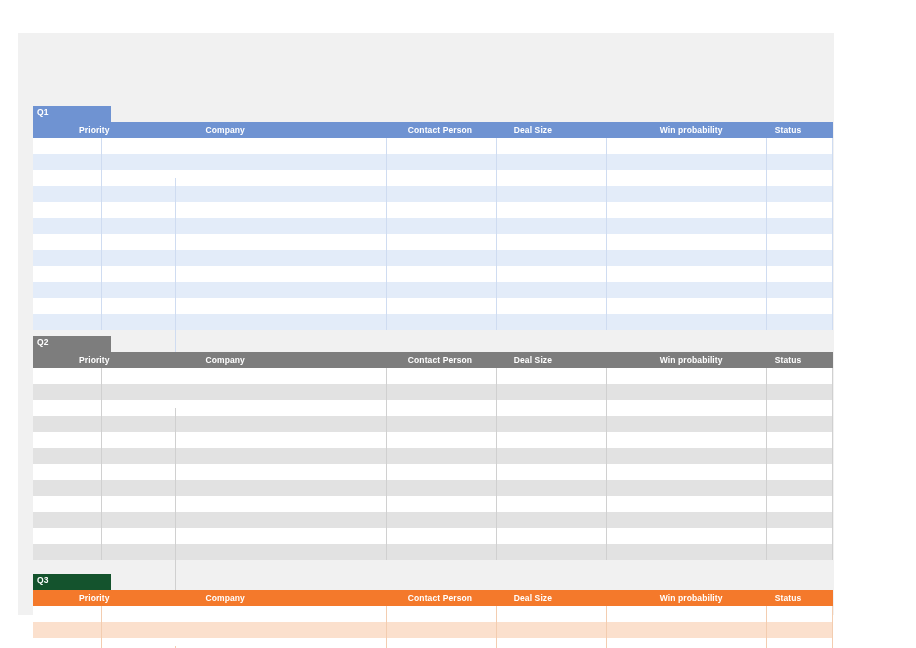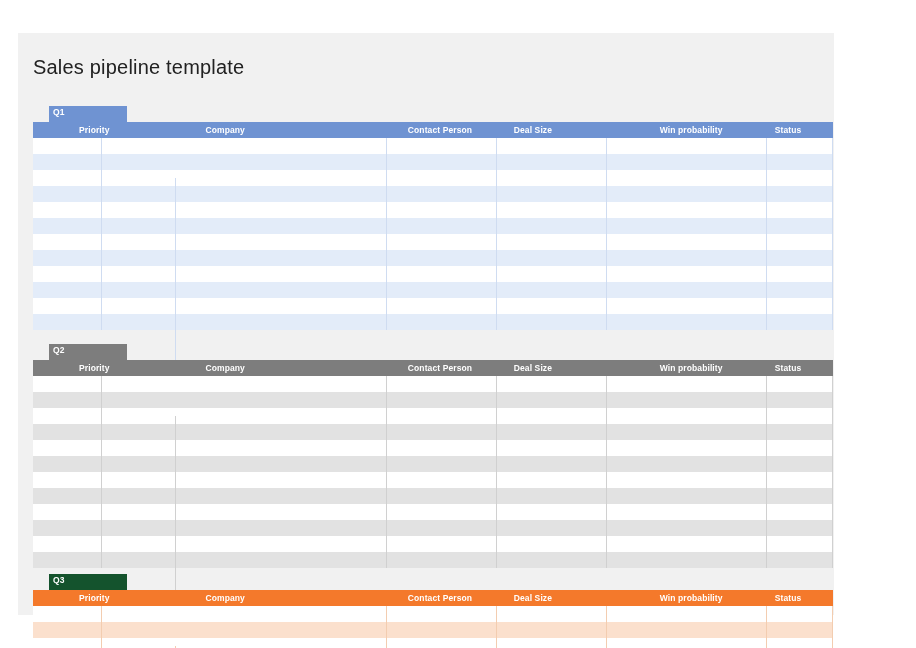--- a/index.html
+++ b/index.html
@@ -46,21 +46,20 @@
   }
   .tab {
     width: 78px;
     height: 16px;
     font-size: 8.5px;
     color: #ffffff;
     padding: 1px 0 0 4px;
     box-sizing: border-box;
     font-weight: bold;
     letter-spacing: 0.2px;
-    margin-left: 16px;
   }
   .hdr {
     display: flex;
     height: 16px;
     align-items: center;
     color: #ffffff;
     font-size: 8.5px;
     font-weight: bold;
     padding-left: 28px;
   }
@@ -112,21 +111,20 @@
   .q3 .row.alt-a { background: #ffffff; }
   .q3 .row.alt-b { background: #fbe0cd; }
   .q3 .row .sep { border-right: 1px solid #f3cdb0; }
 </style>
 </head>
 <body>
 
 <div class="page">
   <div class="sheet"></div>
 
-  <div class="doc-title">Sales pipeline template</div>
 
   <div class="section q1" style="top:106px;">
     <div class="tab">Q1</div>
     <div class="hdr">
       <div class="cell c-priority">Priority</div>
       <div class="cell c-dealid">Deal ID</div>
       <div class="cell c-company">Company</div>
       <div class="cell c-contact">Contact Person</div>
       <div class="cell c-size">Deal Size</div>
       <div class="cell c-win">Win probability</div>
@@ -237,21 +235,21 @@
           <div class="cell sep c-dealid"></div>
           <div class="cell sep c-company"></div>
           <div class="cell sep c-contact"></div>
           <div class="cell sep c-size"></div>
           <div class="cell sep c-win"></div>
           <div class="cell sep c-status"></div>
         </div>
       </div>
   </div>
 
-  <div class="section q2" style="top:344px;">
+  <div class="section q2" style="top:336px;">
     <div class="tab">Q2</div>
     <div class="hdr">
       <div class="cell c-priority">Priority</div>
       <div class="cell c-dealid">Deal ID</div>
       <div class="cell c-company">Company</div>
       <div class="cell c-contact">Contact Person</div>
       <div class="cell c-size">Deal Size</div>
       <div class="cell c-win">Win probability</div>
       <div class="cell c-status">Status</div>
     </div>

